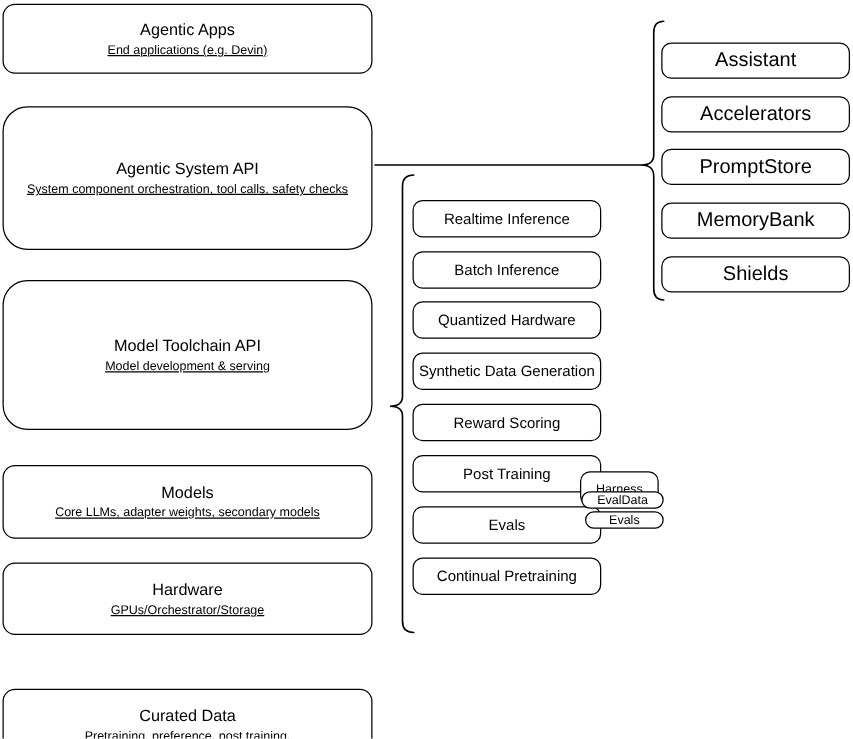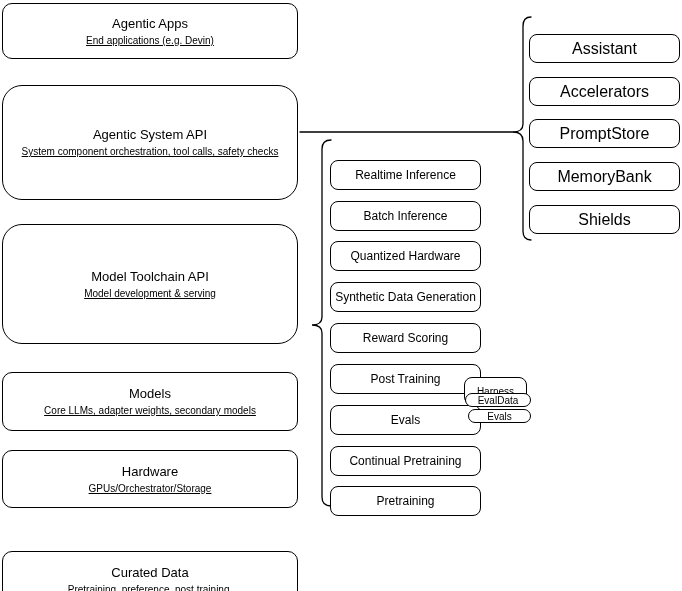--- a/index.html
+++ b/index.html
@@ -129,23 +129,20 @@
   </div>
   <div class="box midbox" style="top:348px">
     <span>Post Training</span>
   </div>
   <div class="box midbox" style="top:389px">
     <span>Evals</span>
   </div>
   <div class="box midbox" style="top:430px">
     <span>Continual Pretraining</span>
   </div>
-  <div class="box midbox" style="top:470px">
-    <span>Pretraining</span>
-  </div>
 
   <div class="pill" style="left:464px;top:377px;width:63px;height:28px">
     <span>Harness</span>
   </div>
   <div class="pill" style="left:465px;top:393px;width:66px;height:14px">
     <span>EvalData</span>
   </div>
   <div class="pill" style="left:468px;top:409px;width:63px;height:14px">
     <span>Evals</span>
   </div>

